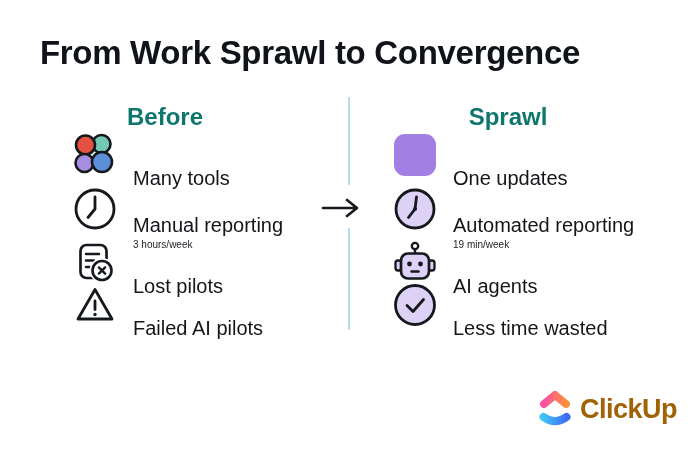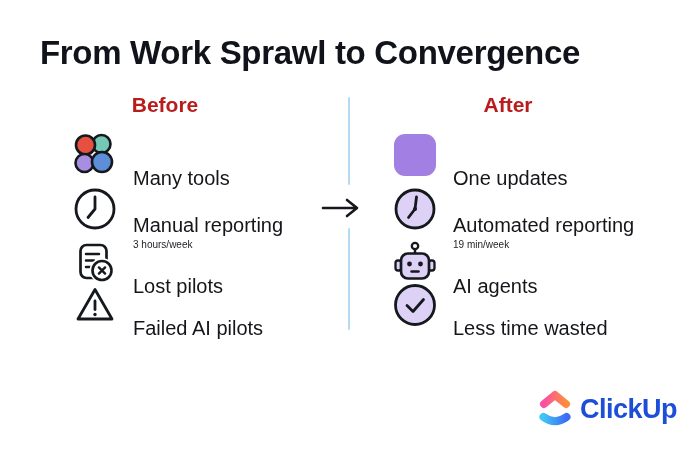--- a/index.html
+++ b/index.html
@@ -6,48 +6,48 @@
   .canvas{
     position:relative;width:700px;height:467px;background:#ffffff;
     font-family:"Liberation Sans",sans-serif;color:#15181d;overflow:hidden;
     margin:0 auto;
   }
   .title{
     position:absolute;top:34px;left:0;width:620px;text-align:center;
     font-size:33px;font-weight:800;letter-spacing:-0.3px;color:#101319;margin:0;
   }
   .col-header{
-    position:absolute;top:93px;transform:translateX(-50%);
-    font-size:21px;font-weight:700;color:#b91c1c;
+    position:absolute;top:103px;transform:translateX(-50%);
+    font-size:24px;font-weight:700;color:#0f766e;
   }
   .col-header.before{left:165px;}
   .col-header.after{left:508px;}
   .divider{position:absolute;left:348px;width:2px;background:#b5dbf3;border-radius:1px;}
   .divider.seg1{top:97px;height:88px;}
   .divider.seg2{top:228px;height:102px;}
   .arrow{position:absolute;left:320px;top:197px;}
   .row{position:absolute;display:flex;align-items:center;gap:15px;height:46px;}
   .row .iconbox{width:46px;height:46px;flex:0 0 46px;display:flex;align-items:center;justify-content:center;}
   .row .labels{display:flex;flex-direction:column;justify-content:flex-end;line-height:1.1;margin-top:45px;}
   .row .label{font-size:20px;font-weight:500;color:#14161a;white-space:nowrap;}
   .row .sublabel{font-size:10px;font-weight:400;color:#1c1f24;margin-top:3px;white-space:nowrap;}
   .r1{top:132px;} .r2{top:186px;} .r3{top:240px;} .r4{top:282px;}
   .left-col{left:72px;} .right-col{left:392px;}
   .brand{position:absolute;left:538px;top:389px;display:flex;align-items:center;gap:8px;}
-  .brand .wordmark{font-size:27px;font-weight:800;letter-spacing:-0.5px;color:#1d4ed8;}
+  .brand .wordmark{font-size:27px;font-weight:800;letter-spacing:-0.5px;color:#a16207;}
 </style>
 </head>
 <body>
 
 <div class="canvas">
 
   <h1 class="title">From Work Sprawl to Convergence</h1>
 
   <div class="col-header before">Before</div>
-  <div class="col-header after">After</div>
+  <div class="col-header after">Sprawl</div>
 
   <div class="divider seg1"></div>
   <div class="divider seg2"></div>
 
   <svg class="arrow" width="44" height="22" viewBox="0 0 44 22">
     <path d="M3 11 H35 M27 3 L37 11 L27 19" fill="none" stroke="#15181d" stroke-width="2.6" stroke-linecap="round" stroke-linejoin="round"></path>
   </svg>
 
   <div class="row left-col r1">
     <span class="iconbox">

